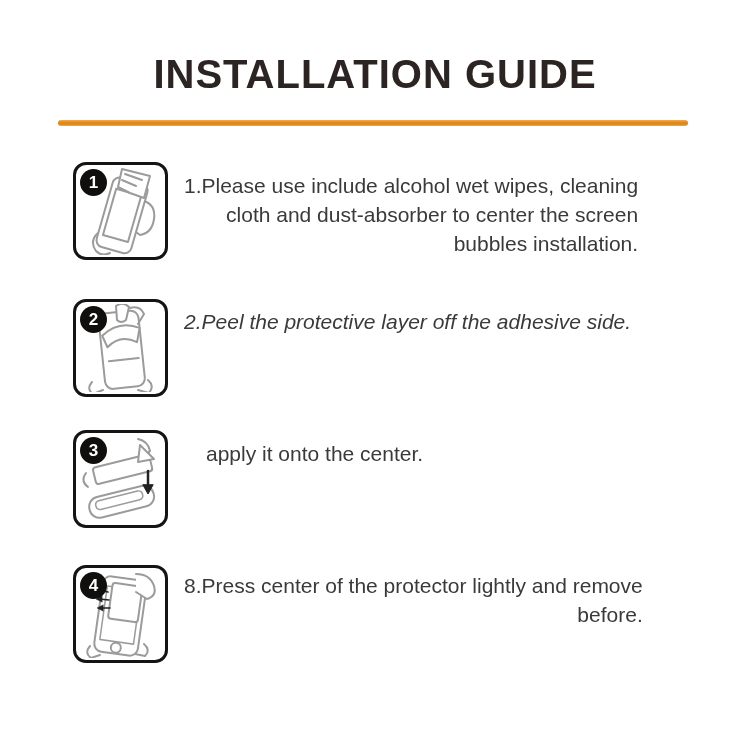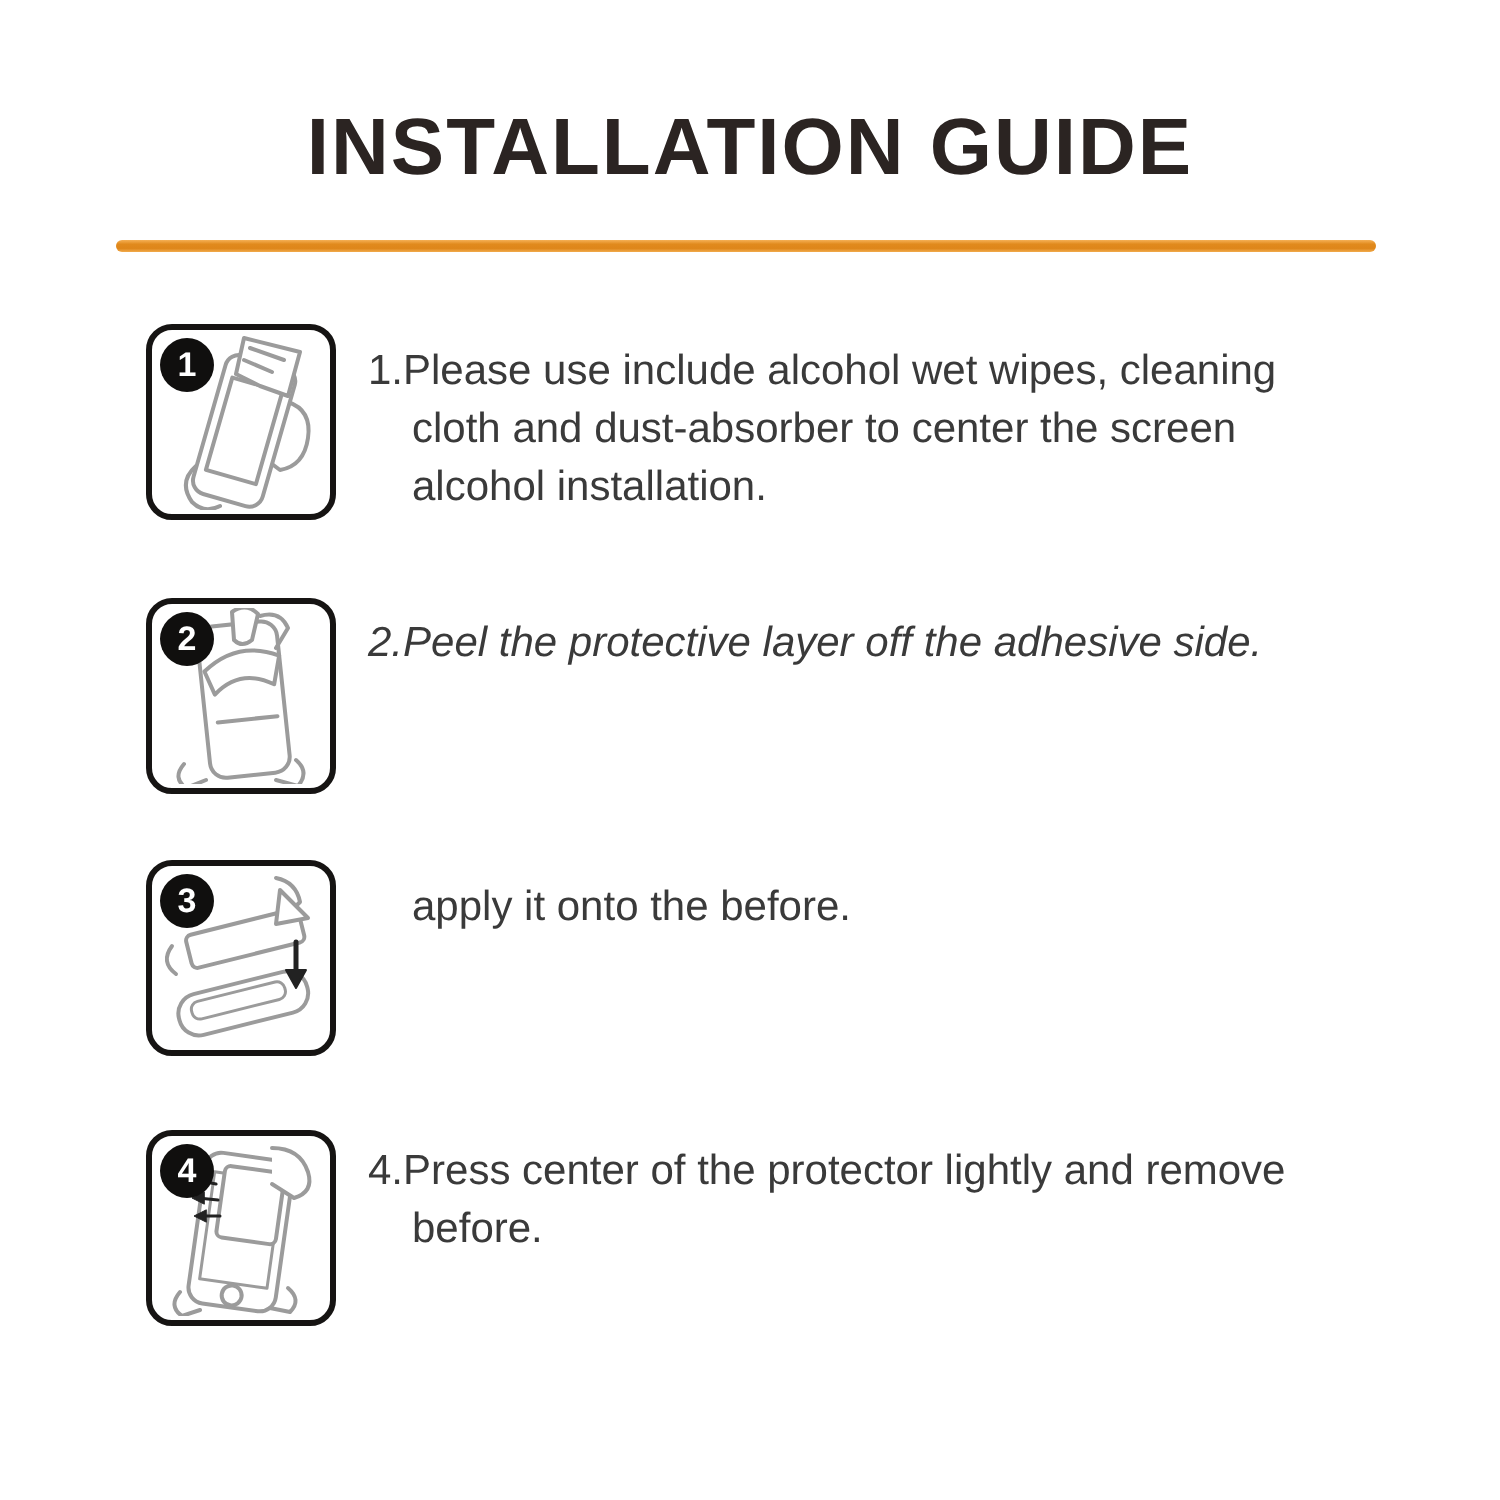--- a/index.html
+++ b/index.html
@@ -23,21 +23,21 @@
   }
   .badge{
     position:absolute;left:4px;top:4px;width:27px;height:27px;border-radius:50%;
     background:#100f0e;color:#fff;font-size:17px;font-weight:bold;
     display:flex;align-items:center;justify-content:center;line-height:1;
   }
   .art{position:absolute;left:2px;top:2px;}
   .steptext{
     position:absolute;left:184px;color:#3a3a3a;font-size:21px;line-height:29px;
   }
-  .tl{white-space:pre;}
+  .tl{white-space:pre;text-align:right;}
   .cont{padding-left:22px;}
 </style>
 </head>
 <body>
 
 <div class="page">
 
   <h1 class="title">INSTALLATION GUIDE</h1>
   <div class="divider"></div>
 
@@ -54,21 +54,21 @@
         <path d="M44 2 L72 9 L66 31 L52 26 L40 20 Z"></path>
         <path d="M47 7 L64 13" fill="none"></path>
         <path d="M44 13 L58 19" fill="none"></path>
       </g>
     </svg>
     <span class="badge">1</span>
   </div>
   <div class="steptext" style="top:171px;">
     <div class="tl">1.Please use include alcohol wet wipes, cleaning</div>
     <div class="tl cont">cloth and dust-absorber to center the screen</div>
-    <div class="tl cont">alcohol installation.</div>
+    <div class="tl cont">bubbles installation.</div>
   </div>
 
   <div class="iconbox" style="top:299px;">
     <svg class="art" width="85" height="88" viewBox="0 0 85 88">
       <g fill="#fff" stroke="#9b9b9b" stroke-width="2" stroke-linejoin="round" stroke-linecap="round">
         <g transform="rotate(-6 42 48)">
           <rect x="24" y="8" width="40" height="76" rx="8"></rect>
           <path d="M26 30 Q44 16 64 26 L60 40 Q44 30 30 42 Z"></path>
           <line x1="30" y1="56" x2="60" y2="56"></line>
         </g>
@@ -99,21 +99,21 @@
         <path d="M8 38 q-6 8 2 14" fill="none"></path>
         <g stroke="#222" fill="#222">
           <line x1="70" y1="36" x2="70" y2="52" stroke-width="2.5"></line>
           <path d="M65 50 L70 59 L75 50 Z" stroke-width="1"></path>
         </g>
       </g>
     </svg>
     <span class="badge">3</span>
   </div>
   <div class="steptext" style="top:439px;">
-    <div class="tl cont">apply it onto the before.</div>
+    <div class="tl cont">apply it onto the center.</div>
   </div>
 
   <div class="iconbox" style="top:565px;">
     <svg class="art" width="85" height="88" viewBox="0 0 85 88">
       <g fill="#fff" stroke="#9b9b9b" stroke-width="2" stroke-linejoin="round" stroke-linecap="round">
         <g transform="rotate(8 42 48)">
           <rect x="20" y="8" width="44" height="76" rx="8"></rect>
           <rect x="25" y="18" width="34" height="54" stroke-width="1.5"></rect>
           <circle cx="42" cy="78" r="5"></circle>
         </g>
@@ -129,17 +129,17 @@
           <line x1="31" y1="30" x2="21" y2="29"></line>
             <path d="M24 26 l-6 3 6 3 z" stroke-width="0.5"></path>
           <line x1="32" y1="38" x2="22" y2="38"></line>
             <path d="M25 35 l-6 3 6 3 z" stroke-width="0.5"></path>
         </g>
       </g>
     </svg>
     <span class="badge">4</span>
   </div>
   <div class="steptext" style="top:571px;">
-    <div class="tl">4.Press center of the protector lightly and remove</div>
+    <div class="tl">8.Press center of the protector lightly and remove</div>
     <div class="tl cont">before.</div>
   </div>
 
 </div>
 
 </body></html>

